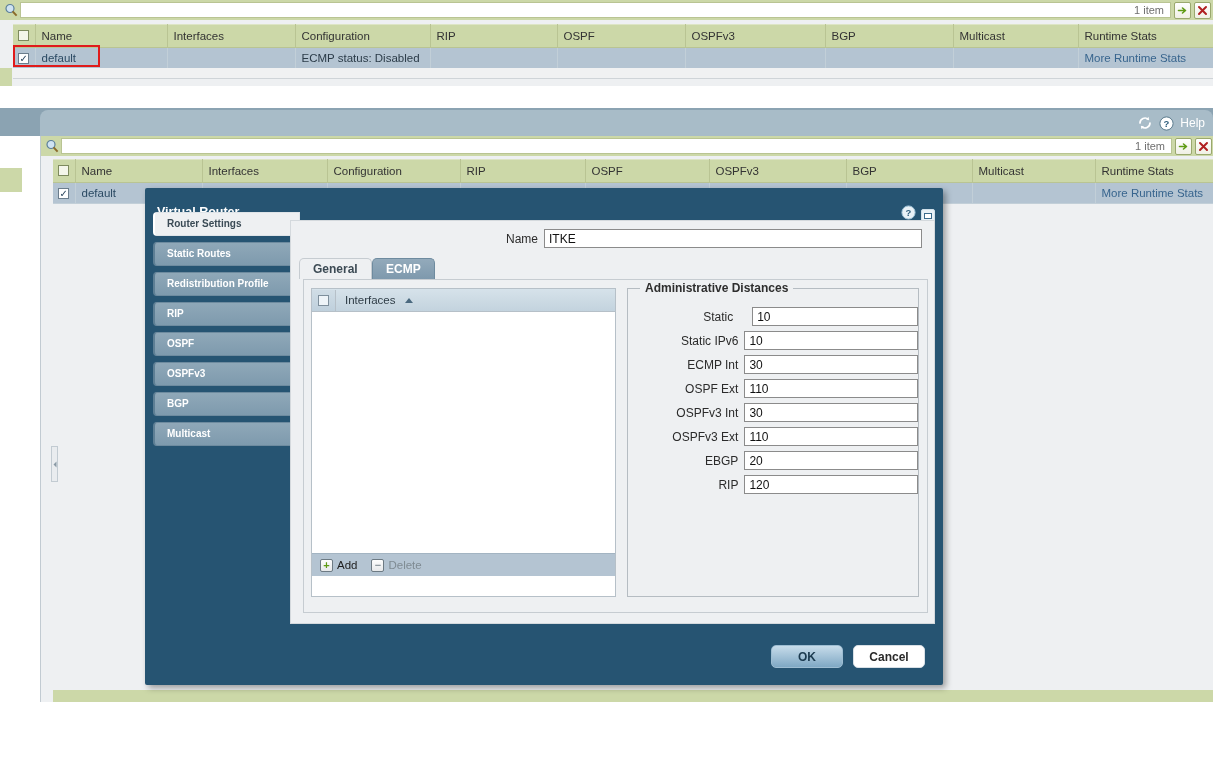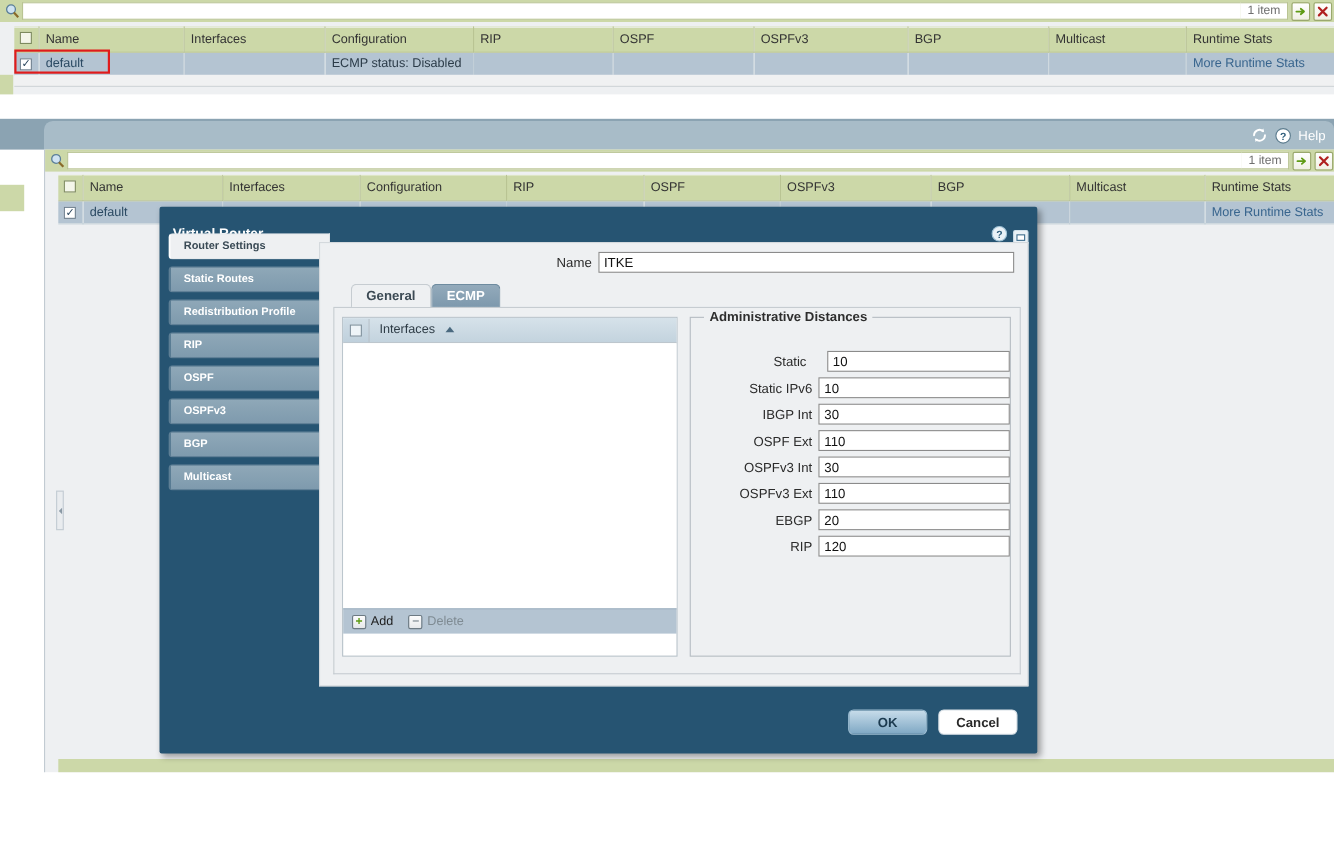--- a/index.html
+++ b/index.html
@@ -288,21 +288,21 @@
     background:#ffffff;
     font-size: 12px;
     padding: 0 4px;
     box-sizing: border-box;
     font-family: "Liberation Sans", sans-serif;
     color:#111;
     outline:none;
   }
 
   #tabstrip {
-    position:absolute; left: 28px; top: 37px; width: 625px; height: 22px;
+    position:absolute; left: 8px; top: 37px; width: 625px; height: 22px;
   }
   .tab {
     display:inline-block;
     height: 21px;
     line-height: 20px;
     padding: 0 13px;
     font-size: 12px;
     font-weight: bold;
     box-sizing:border-box;
     border-top-left-radius: 5px;
@@ -416,21 +416,21 @@
   #adm-legend {
     position:absolute; left: 12px; top: -8px;
     background:#eef0f2;
     padding: 0 5px;
     font-size: 12px; font-weight: bold; color:#2e2e2e;
   }
   .adm-row {
     display:flex; align-items:center;
     margin-top: 5px;
   }
-  .adm-row:first-of-type { margin-top: 30px; gap: 13px; }
+  .adm-row:first-of-type { margin-top: 18px; gap: 13px; }
   .adm-label {
     width: 118px; text-align:right; padding-right: 6px;
     font-size: 12px; color:#2b2b2b;
     box-sizing:border-box;
   }
   .adm-input {
     width: 176px; height: 19px;
     border: 1px solid #8b8b8b;
     background:#ffffff;
     font-size: 12px;
@@ -744,21 +744,21 @@
 
           <div class="adm-row">
             <span class="adm-label">Static</span>
             <input class="adm-input" value="10" style="">
           </div>
           <div class="adm-row">
             <span class="adm-label">Static IPv6</span>
             <input class="adm-input" value="10" style="">
           </div>
           <div class="adm-row">
-            <span class="adm-label">IBGP Int</span>
+            <span class="adm-label">ECMP Int</span>
             <input class="adm-input" value="30" style="">
           </div>
           <div class="adm-row">
             <span class="adm-label">OSPF Ext</span>
             <input class="adm-input" value="110" style="">
           </div>
           <div class="adm-row">
             <span class="adm-label">OSPFv3 Int</span>
             <input class="adm-input" value="30" style="">
           </div>

